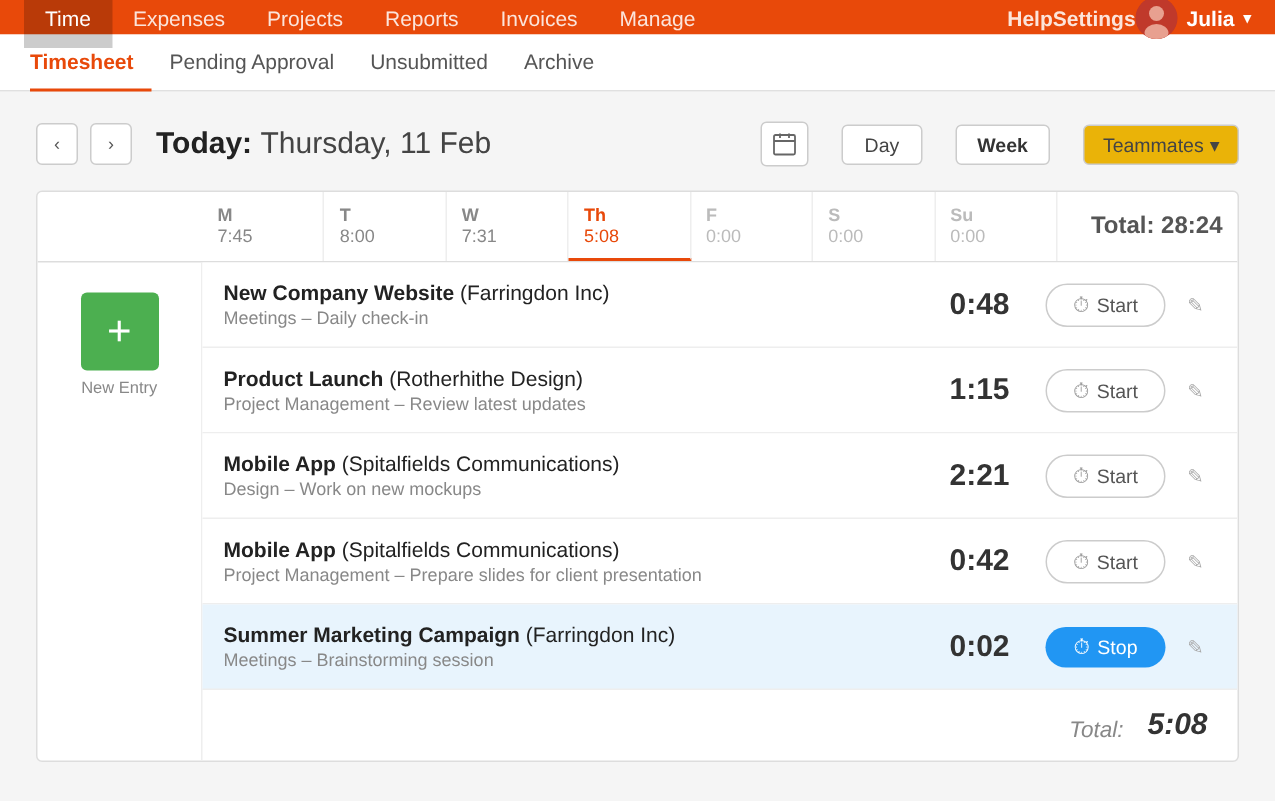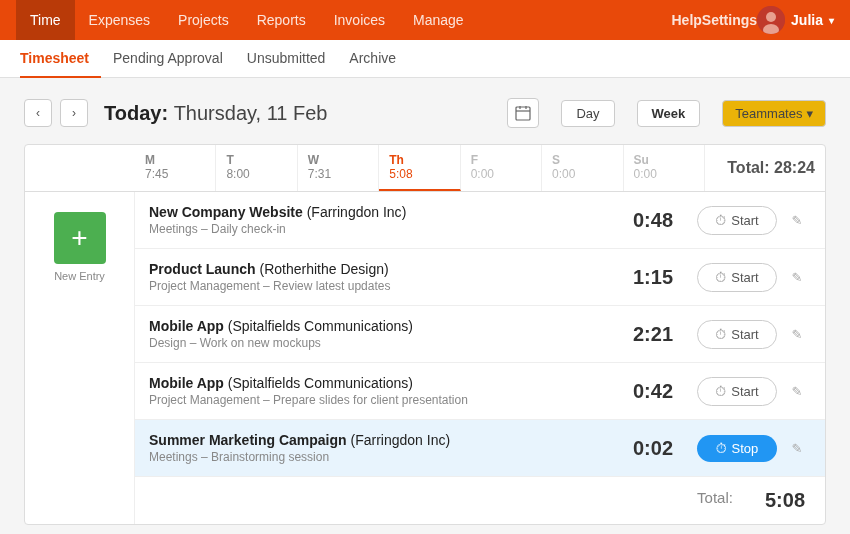--- a/index.html
+++ b/index.html
@@ -3,21 +3,21 @@
   <meta charset="utf-8">
   <style>
     * { box-sizing: border-box; margin: 0; padding: 0; }
     body { font-family: -apple-system, BlinkMacSystemFont, 'Segoe UI', sans-serif; background: #f5f5f5; font-size: 14px; color: #333; }
 
     
     .top-nav {
       background: #e8490a;
       display: flex;
       align-items: center;
-      height: 40px;
+      height: 23px;
       padding: 0 16px;
     }
     .nav-items { display: flex; align-items: center; flex: 1; }
     .nav-item {
       color: rgba(255,255,255,0.85);
       padding: 0 14px;
       height: 40px;
       display: flex;
       align-items: center;
       cursor: pointer;
@@ -259,25 +259,26 @@
       cursor: pointer;
       color: #aaa;
       font-size: 13px;
       margin-left: 6px;
     }
 
     
     .total-row {
       display: flex;
       justify-content: flex-end;
-      align-items: flex-start;
+      align-items: flex-end;
       padding: 12px 20px;
-      gap: 32px;
+      gap: 16px;
       font-size: 15px;
       color: #555;
+      font-style: italic;
     }
     .total-row .total-label { color: #888; }
     .total-row .total-value { font-size: 20px; font-weight: 700; color: #333; }
 
     .clock-icon {
       font-size: 14px;
       color: #999;
     }
   </style>
 </head>

